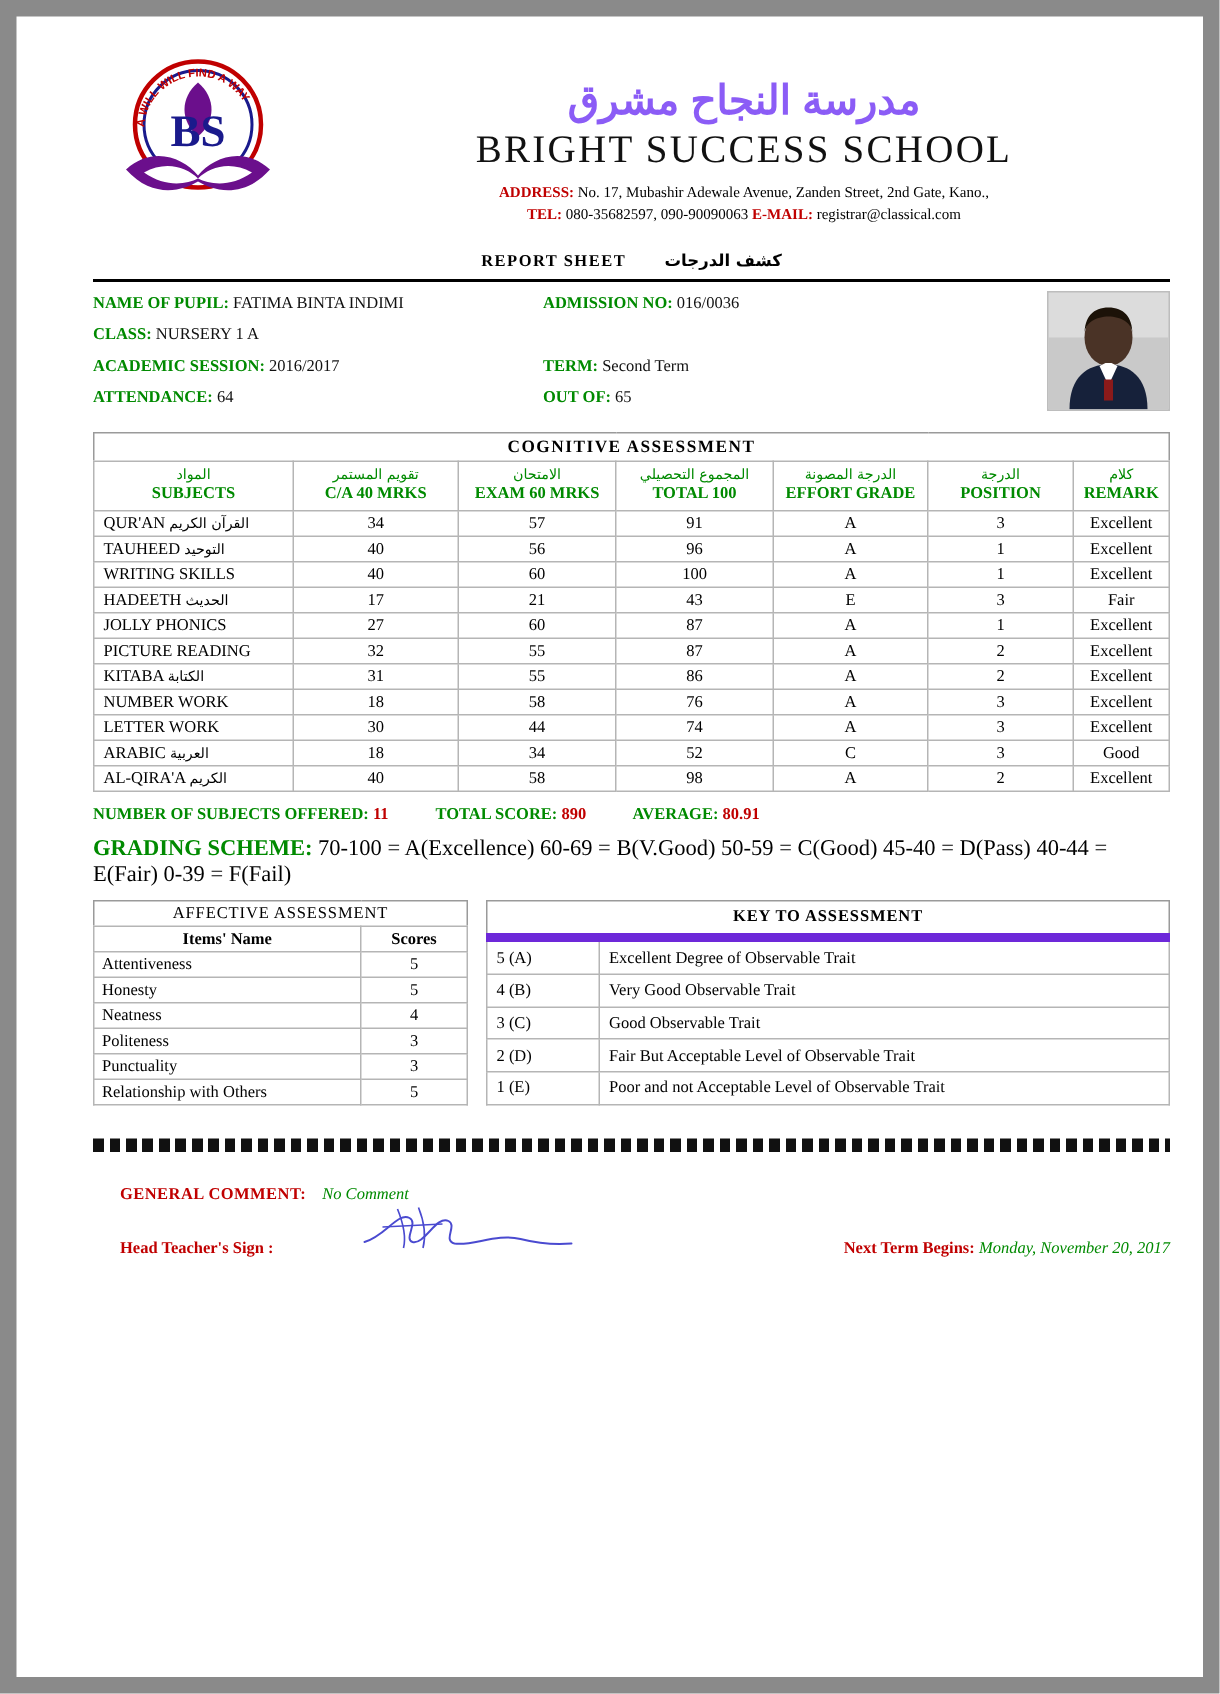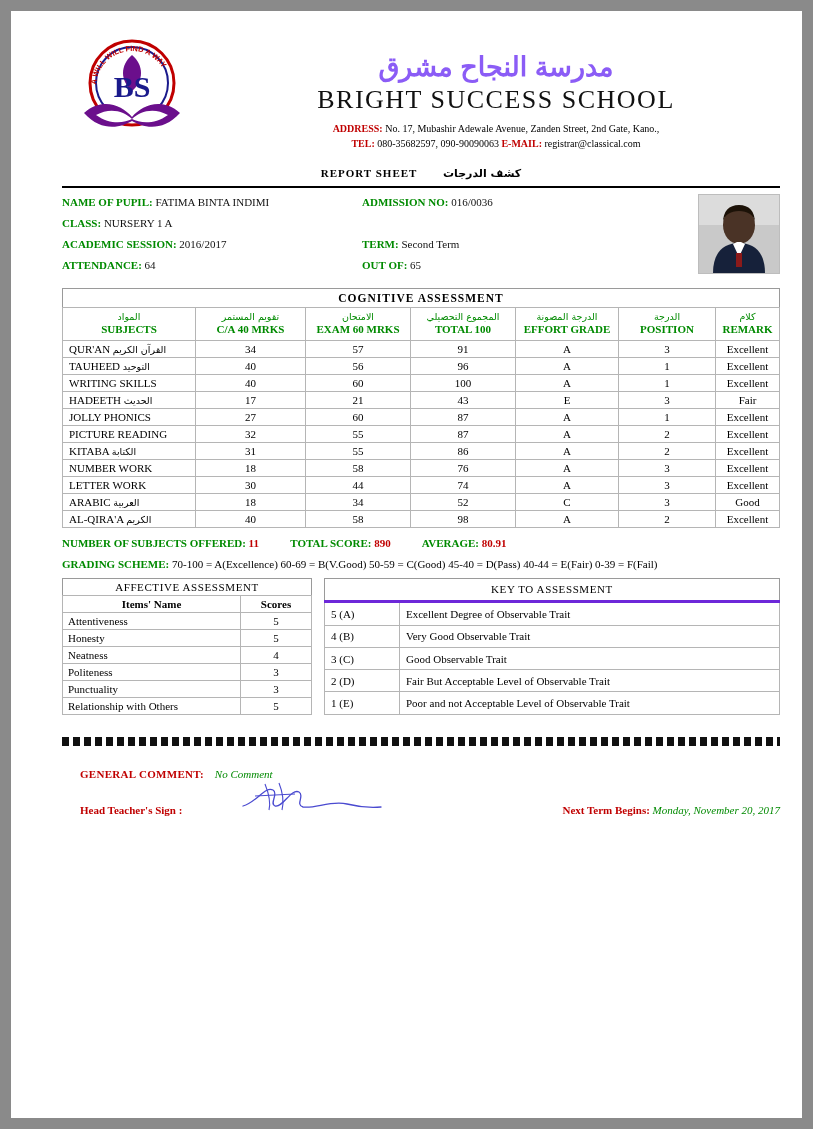--- a/index.html
+++ b/index.html
@@ -152,21 +152,21 @@
   .summary{
     margin-top:9px;
     font-size:11px;
     font-weight:bold;
   }
   .summary .g{color:#008a00;}
   .summary .r{color:#c00000;}
   .summary span.gap{display:inline-block;width:26px;}
   .grading{
     margin-top:9px;
-    font-size:11px;
+    font-size:15px;
   }
   .grading .g{color:#008a00;font-weight:bold;}
 
   
   .lower{
     display:flex;
     margin-top:8px;
     gap:12px;
   }
   .aff{
@@ -190,22 +190,22 @@
     flex:1;
     border:1px solid #9a9a9a;
     border-collapse:collapse;
   }
   .key td{
     border:1px solid #b5b5b5;
     padding:2px 6px;
     font-size:11px;
   }
   .key .tt td{
-    text-align:center;font-weight:normal;letter-spacing:.6px;
-    border:none;border-bottom:3px solid #6d28d9;
+    text-align:center;font-weight:bold;letter-spacing:.6px;
+    border:none;border-bottom:6px solid #6d28d9;
   }
   .key td.code{width:62px;}
 
   
   .dashed{
     margin-top:22px;
     height:9px;
     background-image:repeating-linear-gradient(to right,#111 0 7px,transparent 7px 11px);
   }
 

